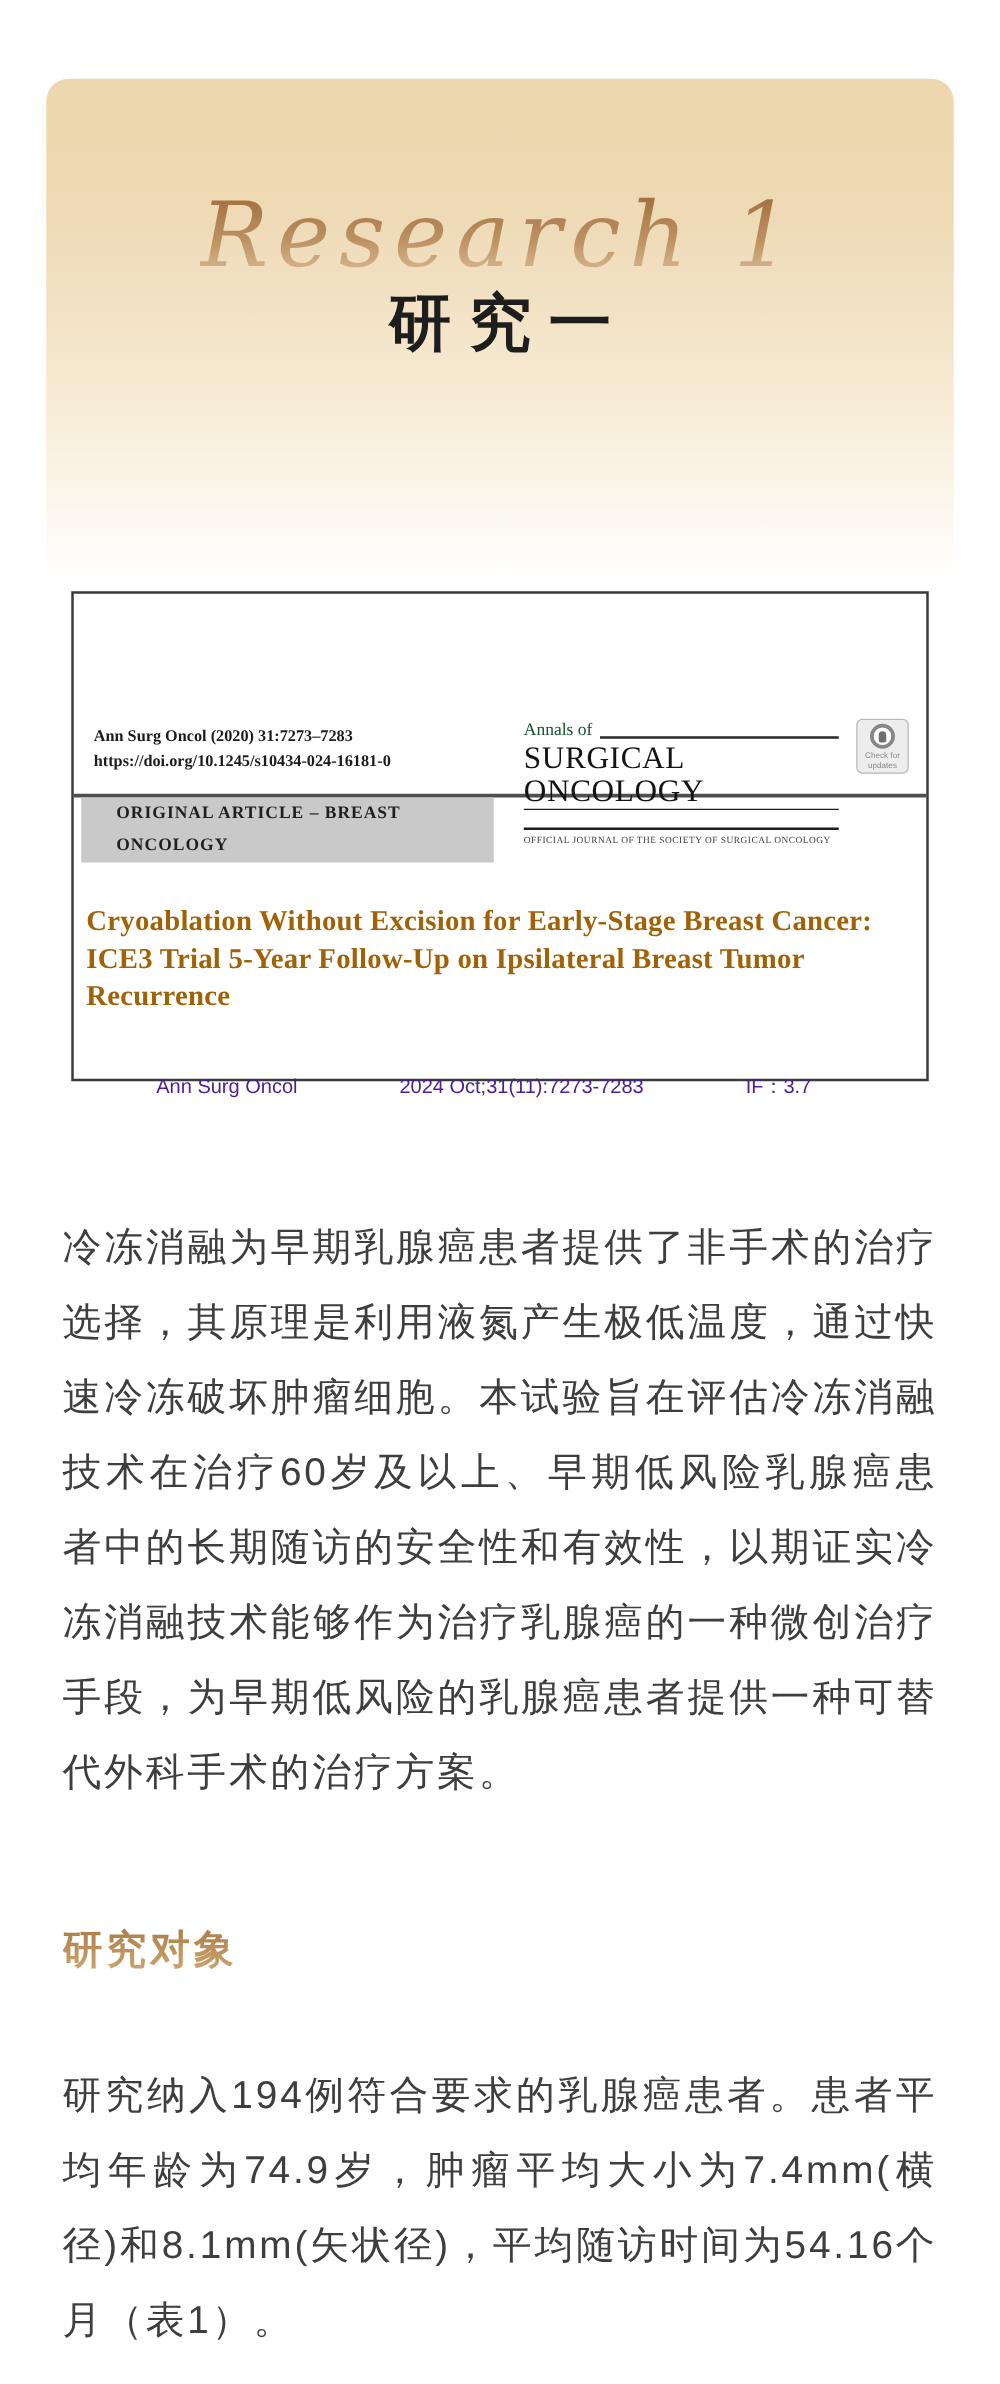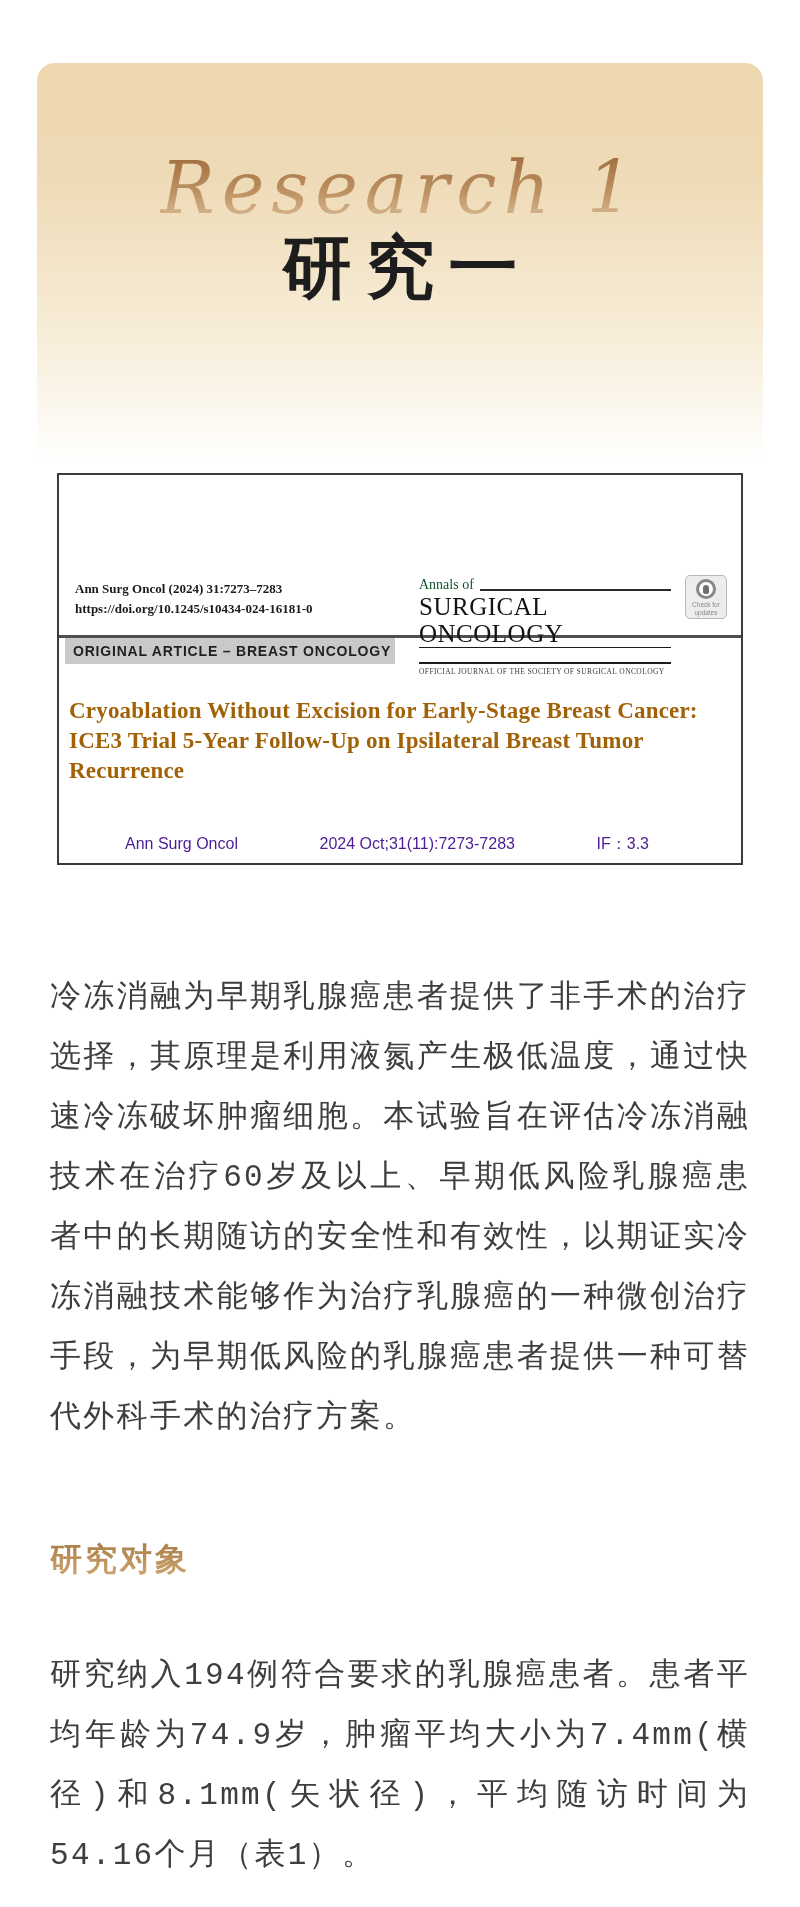--- a/index.html
+++ b/index.html
@@ -38,21 +38,21 @@
     letter-spacing: 7px;
     background: linear-gradient(180deg, #9d6738 0%, #bd9263 55%, #e0c6a2 100%);
     -webkit-background-clip: text;
     background-clip: text;
     color: transparent;
   }
   .hero-title {
     margin: 4px 0 0;
     font-family: "Liberation Serif", serif;
     font-weight: 700;
-    font-size: 69px;
+    font-size: 50px;
     line-height: 1.05;
     letter-spacing: 14px;
     text-indent: 14px;
     color: #1d1d1d;
   }
 
   
   .paper-card {
     width: 686px;
     height: 392px;
@@ -124,25 +124,25 @@
     margin-top: 2px;
     font-size: 6.5px; line-height: 7.5px; color: #8a8a8a;
   }
   .section-bar { margin-top: 2px; border-top: 3px solid #4f4f4f; }
   .section-label {
     box-sizing: border-box;
     width: 330px;
     margin-left: 6px;
     background: #c9c9c9;
     color: #1f1f1f;
-    font-family: Liberation Sans, sans-serif;
+    font-family: Liberation Serif, serif;
     font-weight: 700;
     font-size: 14px; line-height: 26px;
     letter-spacing: 0.8px;
-    padding-left: 8px;
+    padding-left: 28px;
   }
   .paper-title {
     margin: 32px 0 0 10px;
     width: 640px;
     font-family: "Liberation Serif", serif;
     font-weight: 700;
     font-size: 23px; line-height: 30px;
     letter-spacing: 0.2px;
     color: #a16207;
   }
@@ -157,21 +157,20 @@
 
   
   .body-para {
     width: 700px;
     margin: 0 auto;
     font-size: 31px;
     line-height: 60px;
     letter-spacing: 2.3px;
     color: var(--body-text, #3e3e3e);
     text-align: justify;
-    font-family: Liberation Mono, monospace;
   }
   .intro { margin-top: 103px; }
   .gold-heading {
     width: 700px;
     margin: 88px auto 0;
     font-family: "Liberation Serif", serif;
     font-weight: 700;
     font-size: 32px;
     line-height: 46px;
     letter-spacing: 3px;
@@ -188,21 +187,21 @@
 <div class="page">
 
   <section class="hero">
     <div class="hero-script">Research 1</div>
     <h1 class="hero-title">研究一</h1>
   </section>
 
   <section class="paper-card">
     <div class="paper-head">
       <div class="citation">
-        <div>Ann Surg Oncol (2024) 31:7273–7283</div>
+        <div>Ann Surg Oncol (2020) 31:7273–7283</div>
         <div>https://doi.org/10.1245/s10434-024-16181-0</div>
       </div>
       <div class="journal-logo">
         <div class="annals-row">
           <span class="annals-text">Annals of</span>
           <span class="annals-rule"></span>
         </div>
         <div class="journal-name-box">
           <div class="journal-name">SURGICAL ONCOLOGY</div>
         </div>
@@ -221,21 +220,21 @@
 
     <div class="section-bar">
       <div class="section-label">ORIGINAL ARTICLE – BREAST ONCOLOGY</div>
     </div>
 
     <h2 class="paper-title">Cryoablation Without Excision for Early-Stage Breast Cancer: ICE3 Trial 5-Year Follow-Up on Ipsilateral Breast Tumor Recurrence</h2>
 
     <div class="paper-footer">
       <span>Ann Surg Oncol</span>
       <span>2024 Oct;31(11):7273-7283</span>
-      <span>IF：3.3</span>
+      <span>IF：3.7</span>
     </div>
   </section>
 
   <p class="body-para intro">冷冻消融为早期乳腺癌患者提供了非手术的治疗选择，其原理是利用液氮产生极低温度，通过快速冷冻破坏肿瘤细胞。本试验旨在评估冷冻消融技术在治疗60岁及以上、早期低风险乳腺癌患者中的长期随访的安全性和有效性，以期证实冷冻消融技术能够作为治疗乳腺癌的一种微创治疗手段，为早期低风险的乳腺癌患者提供一种可替代外科手术的治疗方案。</p>
 
   <h3 class="gold-heading">研究对象</h3>
 
   <p class="body-para subjects">研究纳入194例符合要求的乳腺癌患者。患者平均年龄为74.9岁，肿瘤平均大小为7.4mm(横径)和8.1mm(矢状径)，平均随访时间为54.16个月（表1）。</p>
 
 </div>

